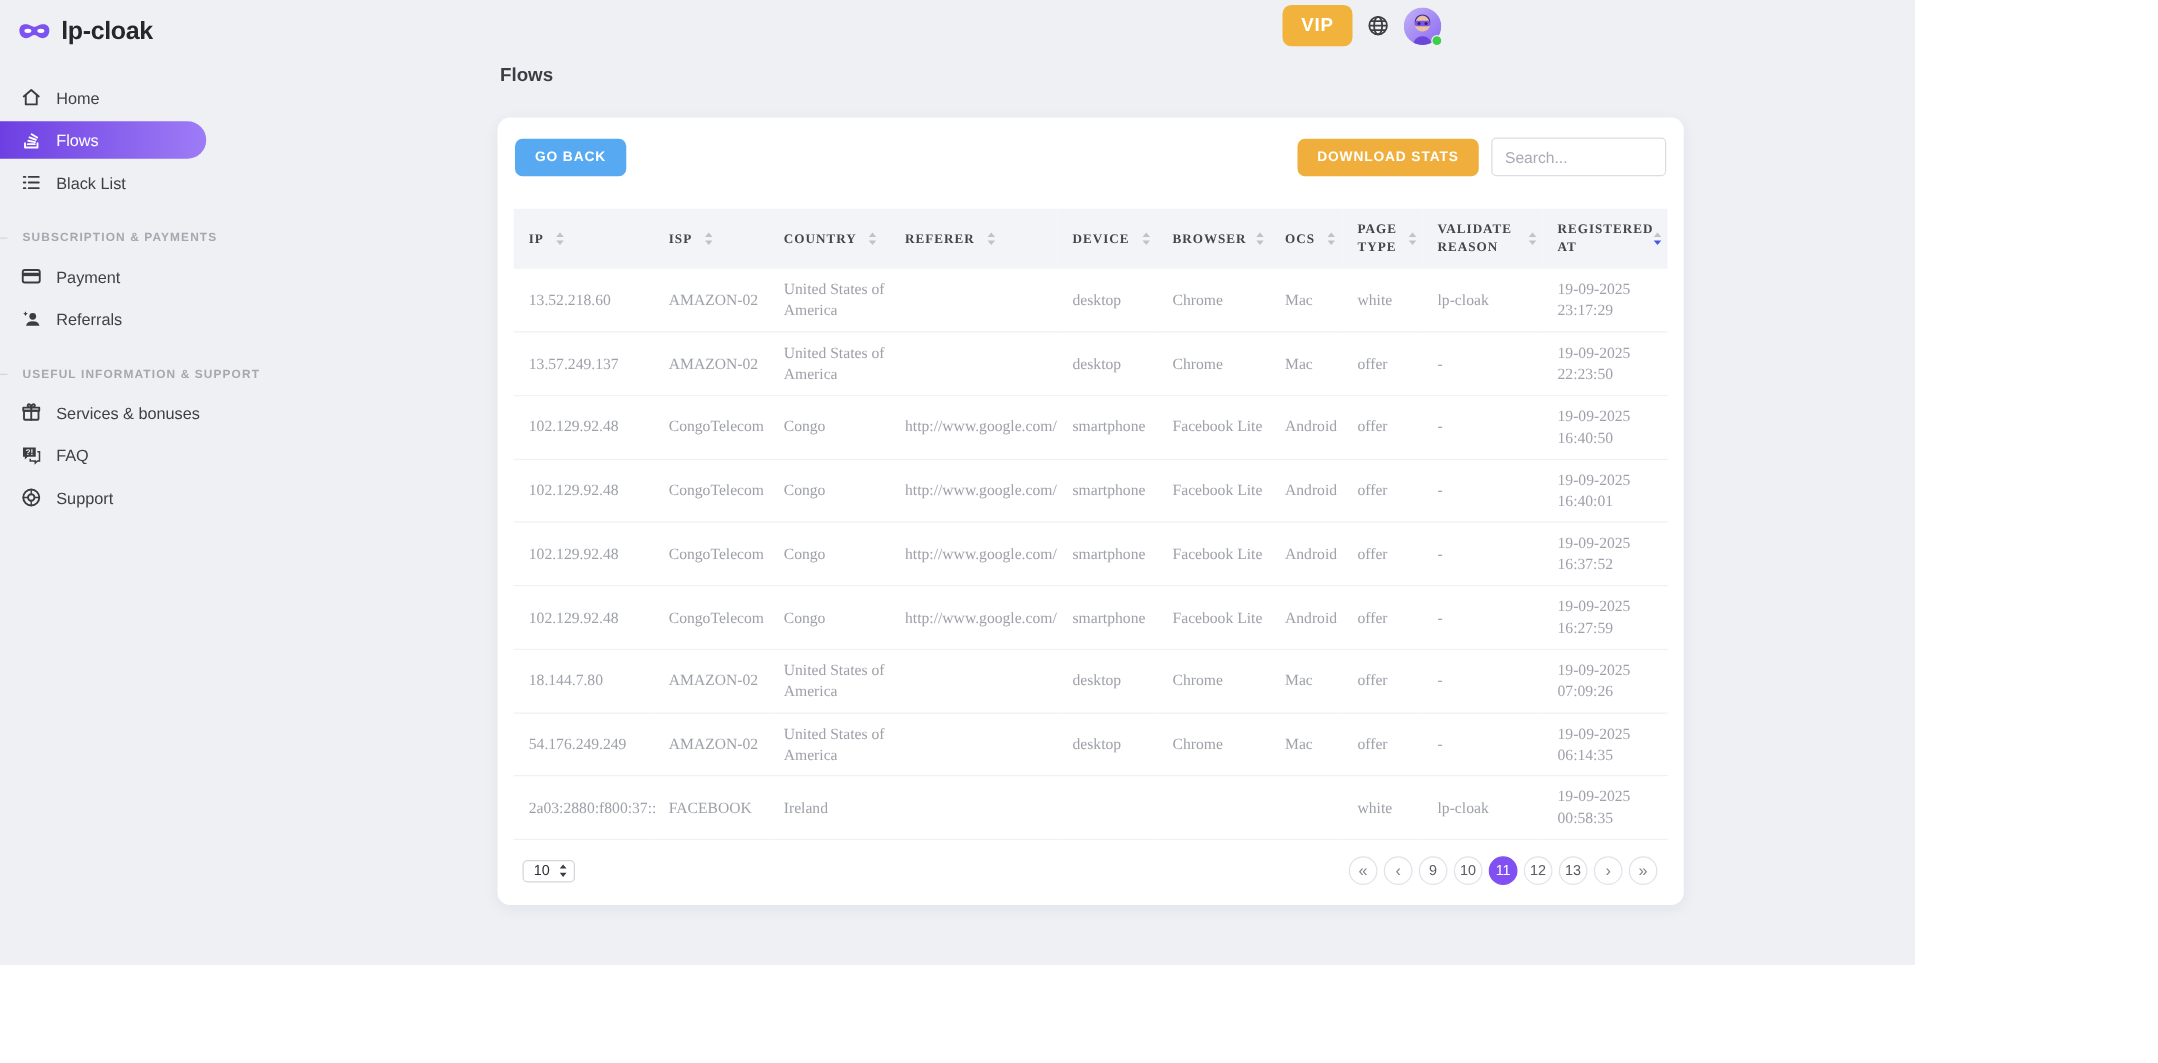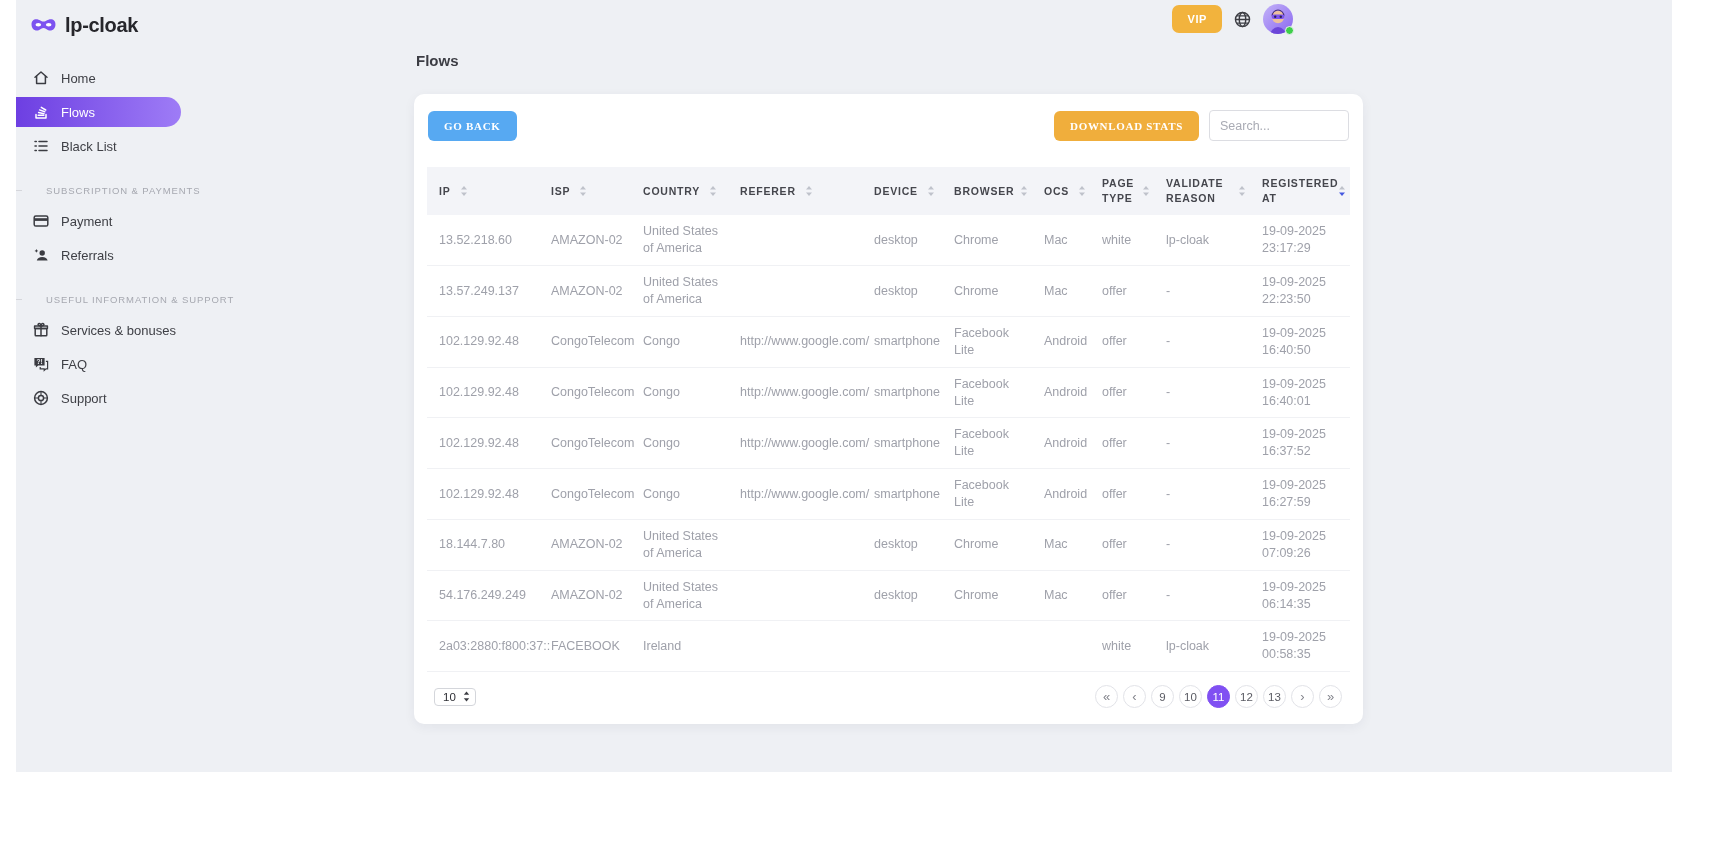--- a/index.html
+++ b/index.html
@@ -1,55 +1,55 @@
 <!DOCTYPE html>
 <html style="--accent-purple: #7c52f0; --sidebar-active-start: #6d3fe2; --sidebar-active-end: #9e7cf6; --vip-orange: #f2b33d; --go-back-blue: #57a9f2; --download-orange: #f0ae3c; --active-page-purple: #8050f2; --sort-active-blue: #4558e0; --online-green: #3ecf4a;"><head>
 <meta charset="utf-8">
 <style>
   * { box-sizing: border-box; }
   body { margin:0; background:#ffffff; font-family:"Liberation Sans", sans-serif; }
-  .app { position:relative; width:1656px; height:772px; background:#eef0f4; overflow:hidden;margin-left:16px; }
+  .app { position:relative; width:1532px; height:772px; background:#eef0f4; overflow:hidden; }
 
   
   .sidebar { position:absolute; left:0; top:0; width:178px; padding-top:10px; }
   .logo { display:flex; align-items:center; gap:8px; padding:4px 0 4px 14px; cursor:pointer; }
   .logo-icon { display:flex; width:27px; height:19px; }
   .logo-text { font-size:20px; font-weight:bold; color:#26262b; letter-spacing:-0.3px; }
   nav { margin-top:22px; }
   .side-item { display:flex; align-items:center; gap:11px; height:30px; padding-left:16px; margin:4px 0; font-size:13px; color:#3f4046; cursor:pointer; width:165px; }
   .side-item .side-icon { width:18px; height:18px; color:#3b3c42; display:flex; flex:none; }
   .side-item .side-icon svg { width:100%; height:100%; }
   .side-item.active { background:linear-gradient(90deg, var(--sidebar-active-start,#6d3fe2), var(--sidebar-active-end,#9e7cf6)); border-radius:0 16px 16px 0; color:#fff; }
   .side-item.active .side-icon { color:#fff; }
-  .side-section { display:flex; align-items:center; gap:24px; margin:24px 0 10px 0; font-size:9.5px; font-weight:normal; letter-spacing:0.9px; color:#a6a8b0; white-space:nowrap;text-align:right; }
+  .side-section { display:flex; align-items:center; gap:12px; margin:24px 0 10px 0; font-size:9.5px; font-weight:bold; letter-spacing:0.9px; color:#a6a8b0; white-space:nowrap;text-align:right; }
   .side-section .dash { width:6px; height:1px; background:#d5d6db; flex:none; }
   .side-section .line { flex:1; height:1px; background:#d5d6db; margin-right:6px; min-width:0; }
 
   
   .topbar { position:absolute; top:4px; right:379px; display:flex; align-items:center; gap:11px; }
-  .vip-btn { background:var(--vip-orange,#f2b33d); color:#fff; font-family:inherit; font-weight:bold; font-size:11px; letter-spacing:0.6px; border:none; border-radius:7px; padding:8px 15px; cursor:pointer; }
+  .vip-btn { background:var(--vip-orange,#f2b33d); color:#fff; font-family:inherit; font-weight:bold; font-size:15px; letter-spacing:0.6px; border:none; border-radius:7px; padding:8px 15px; cursor:pointer; }
   .globe { width:19px; height:19px; color:#3d3e44; display:flex; cursor:pointer; }
   .avatar-wrap { position:relative; width:30px; height:30px; cursor:pointer; }
   .status-dot { position:absolute; right:-1px; bottom:-1px; width:9px; height:9px; border-radius:50%; background:var(--online-green,#3ecf4a); border:1.5px solid #eef0f4; }
 
   
   .main { position:absolute; left:398px; top:52px; width:949px; }
   .page-title { font-size:15px; font-weight:600; color:#3c3d44; margin:0 0 25px 2px; }
   .card { background:#fff; border-radius:10px; box-shadow:0 3px 12px rgba(30,35,70,.06); padding:13px 13px 16px; }
 
   .toolbar { display:flex; justify-content:space-between; align-items:center; margin:3px 1px 26px; }
-  .btn { border:none; border-radius:6px; color:#fff; font-family:Liberation Serif, serif; font-weight:bold; font-size:11px; letter-spacing:0.7px; padding:9px 16px; cursor:pointer; }
+  .btn { border:none; border-radius:6px; color:#fff; font-family:Liberation Sans, sans-serif; font-weight:bold; font-size:11px; letter-spacing:0.7px; padding:9px 16px; cursor:pointer; }
   .btn.blue { background:var(--go-back-blue,#57a9f2); }
   .btn.orange { background:var(--download-orange,#f0ae3c); }
   .toolbar-right { display:flex; align-items:center; gap:10px;justify-content:space-between; }
   .search { width:140px; height:31px; border:1px solid #dcdde2; border-radius:4px; padding:0 10px; font-size:12.5px; color:#555; outline:none; background:#fff; font-family:inherit; }
   .search::placeholder { color:#a9abb4; }
 
   
-  table { width:923px; border-collapse:collapse; table-layout:fixed; }
+  table { width:923px; border-collapse:collapse; table-layout:fixed;font-family:Liberation Serif, serif; }
   thead th { background:#f3f4f8; font-size:10.5px; font-weight:bold; color:#45464d; letter-spacing:0.8px; text-align:left; padding:9px 4px 9px 12px; line-height:1.45; vertical-align:middle; cursor:pointer; }
   .th-wrap { display:flex; align-items:center; }
   .th-wrap .label { min-width:0; }
   .th-wrap .sort { margin-left:9px; flex:none; }
   tbody td { font-size:12.5px; color:#9fa1aa; padding:8px 4px 8px 12px; border-bottom:1px solid #f0f1f4; line-height:1.35; height:44px; vertical-align:middle; }
   td.nowrap { white-space:nowrap; }
 
   
   .card-footer { display:flex; justify-content:space-between; align-items:center; margin-top:13px; padding:0 8px 0 7px;gap:25px; }
   .page-size { display:flex; align-items:center; gap:7px; border:1px solid #d4d6db; border-radius:4px; background:#fff; padding:2px 5px 2px 8px; font-size:11.5px; color:#2f3036; cursor:pointer; box-shadow:inset 0 0 0 1px rgba(255,255,255,.5); }

